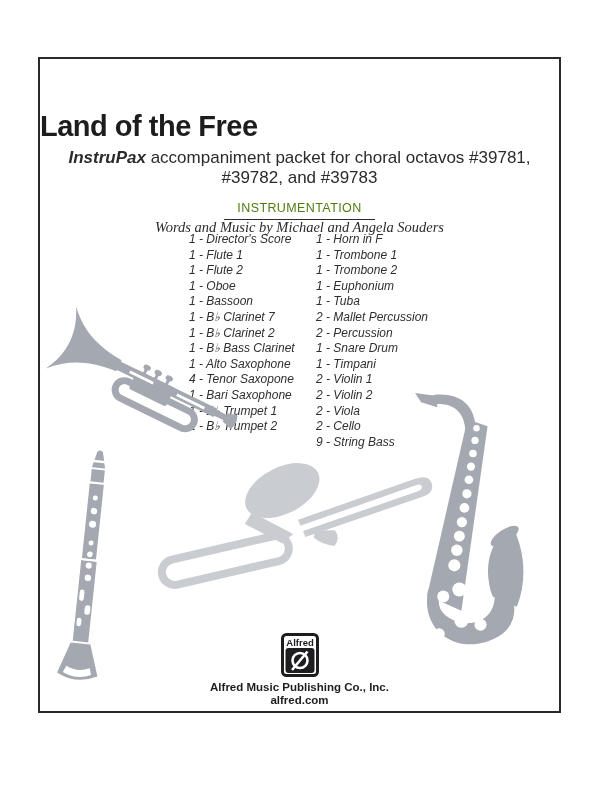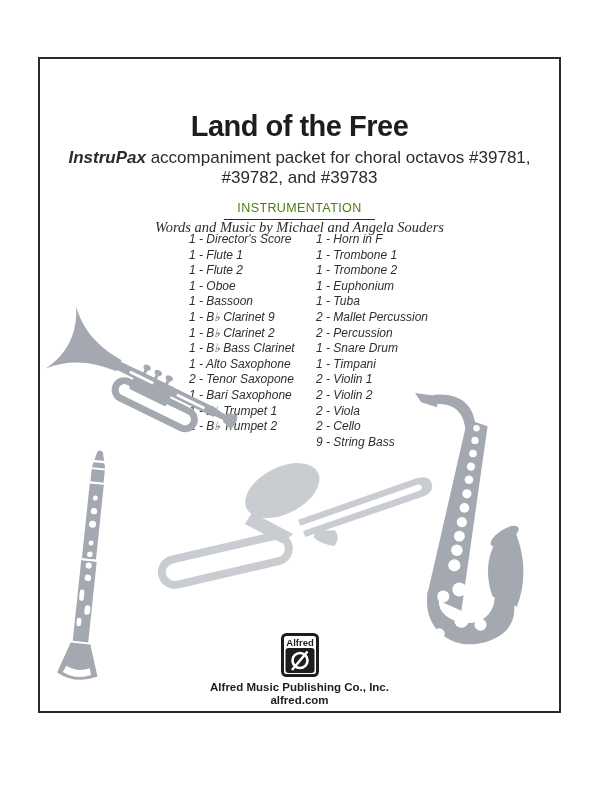--- a/index.html
+++ b/index.html
@@ -1,20 +1,20 @@
 <!DOCTYPE html>
 <html><head>
 <meta charset="utf-8">
 <style>
   html,body{margin:0;padding:0;background:#ffffff;}
   body{width:600px;height:801px;position:relative;font-family:"Liberation Sans",sans-serif;color:#231f20;overflow:hidden;}
   .page{position:absolute;left:38px;top:57px;width:519px;height:652px;border:2px solid #2a2a2a;background:#ffffff;}
   .inner{position:absolute;inset:0;overflow:hidden;}
 
-  .title{position:absolute;left:0;top:51px;width:100%;text-align:center;
+  .title{position:absolute;left:0;top:51px;width:100%;text-align:left;
          font-size:29px;font-weight:bold;letter-spacing:-0.5px;color:#1d1d1f;}
   .subtitle{position:absolute;left:0;top:89px;width:100%;text-align:center;font-size:17px;color:#2b2b2b;}
   .subtitle .brand{font-weight:bold;font-style:italic;}
   .byline{position:absolute;left:0;top:115px;width:100%;text-align:center;
           font-family:"Liberation Serif",serif;font-style:italic;font-size:14.5px;color:#2b2b2b;margin-top:45px;}
   .instr-head{position:absolute;left:0;top:142px;width:100%;text-align:center;
               font-size:12.5px;letter-spacing:0.4px;color:#4d7c0f;}
   .instr-underline{position:absolute;left:184px;top:160px;width:151px;height:0;
                    border-top:1.5px solid #2b2b2b;}
 
@@ -51,25 +51,25 @@
 
     <div class="instr-head">INSTRUMENTATION</div>
     <div class="instr-underline"></div>
 
     <div class="col col-left">
       <div class="line">1 - Director's Score</div>
       <div class="line">1 - Flute 1</div>
       <div class="line">1 - Flute 2</div>
       <div class="line">1 - Oboe</div>
       <div class="line">1 - Bassoon</div>
-      <div class="line">1 - B♭ Clarinet 9</div>
+      <div class="line">1 - B♭ Clarinet 7</div>
       <div class="line">1 - B♭ Clarinet 2</div>
       <div class="line">1 - B♭ Bass Clarinet</div>
       <div class="line">1 - Alto Saxophone</div>
-      <div class="line">2 - Tenor Saxopone</div>
+      <div class="line">4 - Tenor Saxopone</div>
       <div class="line">1 - Bari Saxophone</div>
       <div class="line">1 - B♭ Trumpet 1</div>
       <div class="line">1 - B♭ Trumpet 2</div>
     </div>
 
     <div class="col col-right">
       <div class="line">1 - Horn in F</div>
       <div class="line">1 - Trombone 1</div>
       <div class="line">1 - Trombone 2</div>
       <div class="line">1 - Euphonium</div>

